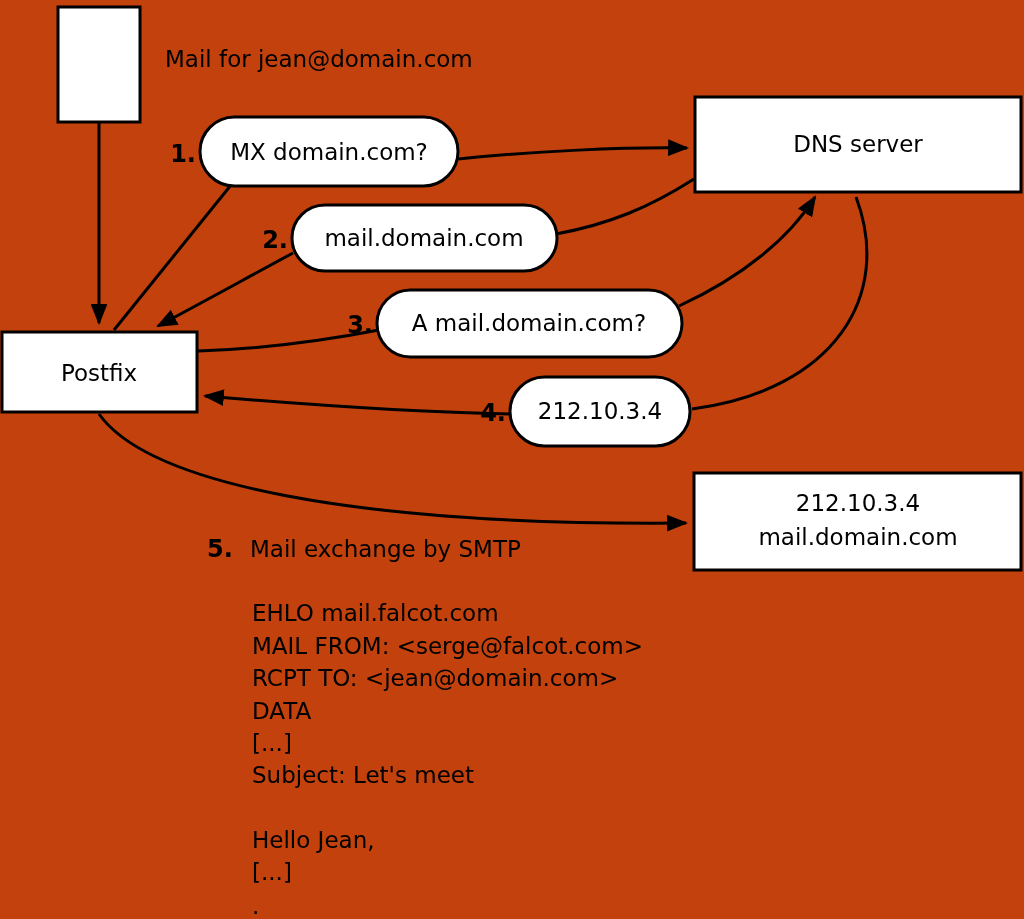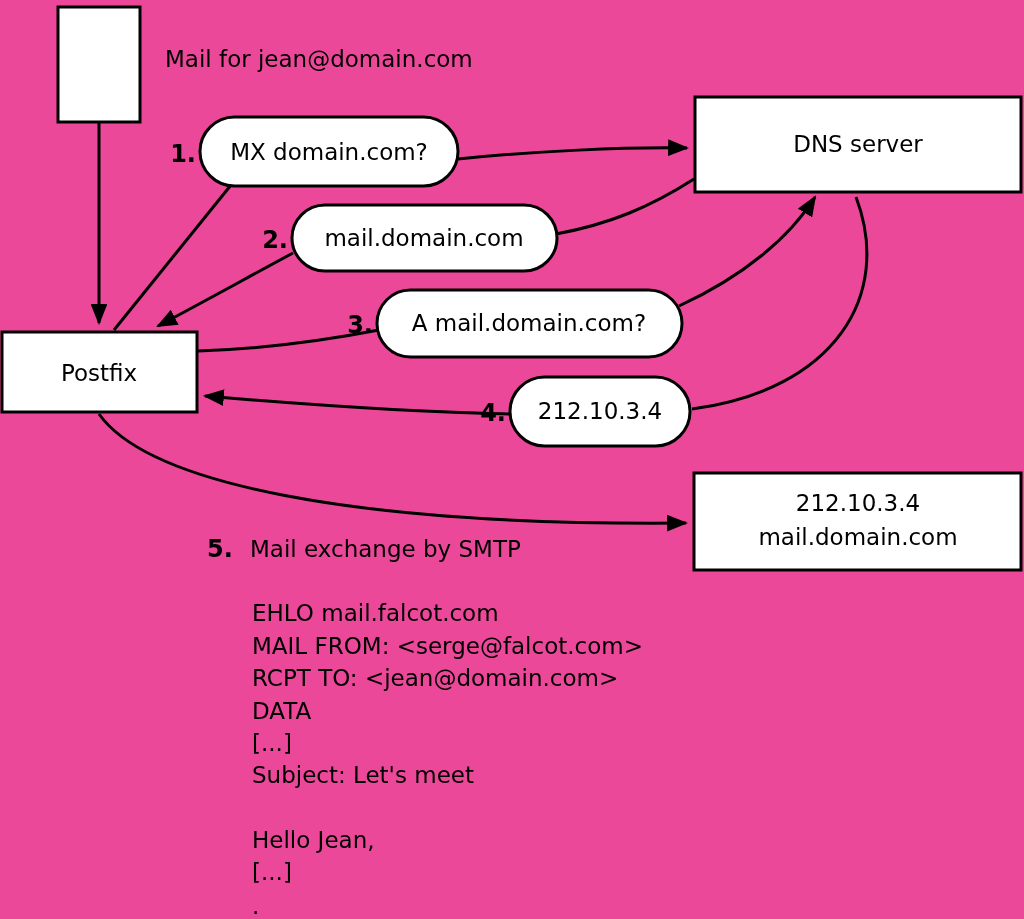--- a/index.html
+++ b/index.html
@@ -1,16 +1,16 @@
 <!DOCTYPE html>
 <html><head>
 <meta charset="utf-8">
 <style>
   html, body { margin:0; padding:0; background:#ffffff; }
-  .canvas { width:1024px; height:919px; position:relative; background:#ec4899; overflow:hidden; }
+  .canvas { width:1024px; height:919px; position:relative; background:#c2410c; overflow:hidden; }
   svg { display:block; }
   .shape { fill:#ffffff; stroke:#000000; stroke-width:3; }
   .wire  { fill:none; stroke:#000000; stroke-width:3; }
   text { font-family:"DejaVu Sans","Liberation Sans",sans-serif; font-size:23px; fill:#000000; }
   .num { font-weight:bold; font-size:24px; }
   .ctr { text-anchor:middle; }
   .end { text-anchor:end; }
 </style>
 </head>
 <body>

